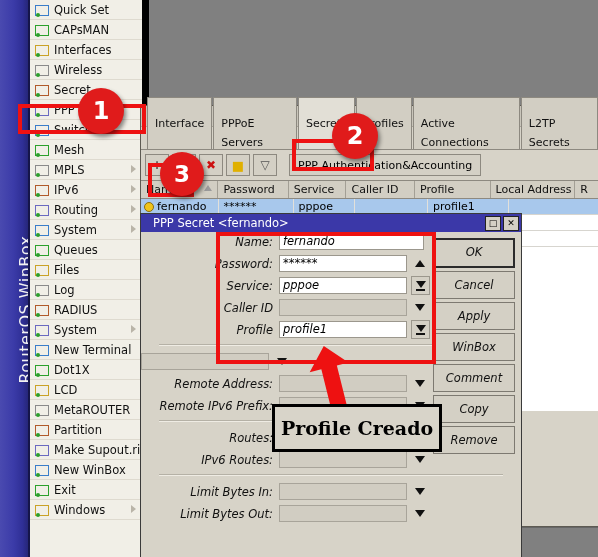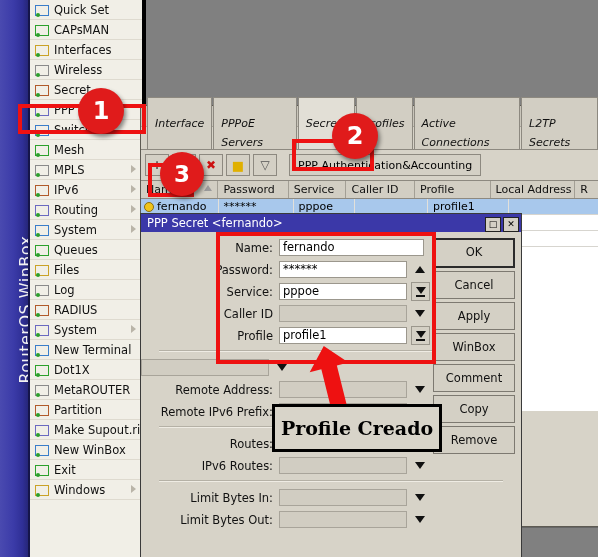--- a/index.html
+++ b/index.html
@@ -23,21 +23,21 @@
     position:absolute;left:-125px;top:300px;width:300px;
     transform:rotate(-90deg);transform-origin:center center;
     color:#f2f2f2;font-size:16px;letter-spacing:.5px;
     text-align:center;white-space:nowrap;
   }
   #strip-edge{left:28px;top:0;width:2px;height:557px;background:#15154a;}
 
   
   #sidebar{
     left:30px;top:0;width:112px;height:557px;
-    background:#f1efe7;border-right:4px solid #000000;
+    background:#f1efe7;border-right:7px solid #000000;
   }
   .menu-item{
     position:relative;height:20px;line-height:20px;
     border-bottom:1px solid #dedacf;
     padding-left:4px;box-sizing:border-box;
     display:flex;align-items:center;
   }
   .menu-item .mi-ico{
     width:15px;height:14px;margin-right:5px;flex:0 0 15px;
     position:relative;display:inline-block;
@@ -63,21 +63,21 @@
     border-bottom:1px solid #a8a49a;padding-left:7px;
     color:#2a2a2a;font-size:11.5px;
   }
   #ppp-tabs{
     height:22px;padding-left:6px;display:flex;align-items:flex-end;
     background:#d7d3c8;border-bottom:1px solid #8d8980;
   }
   .tab{
     height:19px;line-height:19px;padding:16px 7px;margin-right:1px;
     background:#d2cec3;border:1px solid #8d8980;border-bottom:none;
-    font-size:11px;color:#111;font-style:italic;
+    font-size:11px;color:#111;
   }
   .tab.active{background:#e2dfd6;}
   #ppp-toolbar{
     height:26px;display:flex;align-items:center;padding:2px 4px;
     background:#d7d3c8;gap:3px;
   }
   .tbtn{
     width:22px;height:20px;background:#d4d0c5;border:1px solid #8d8980;
     display:flex;align-items:center;justify-content:center;font-size:12px;
   }
@@ -108,30 +108,30 @@
     border:1px solid #8a6d10;margin:3px 3px 0 3px;flex:0 0 8px;
   }
 
   
   #secret-dialog{
     left:140px;top:213px;width:380px;height:344px;
     background:#d7d3c8;border:1px solid #3a3a3a;
   }
   #dlg-titlebar{
     height:18px;line-height:18px;background:#3b38a8;
-    color:#fff;font-size:11.5px;padding-left:6px;
-    display:flex;align-items:flex-end;
+    color:#fff;font-size:11.5px;padding-left:12px;
+    display:flex;align-items:center;
   }
   #dlg-title-text{flex:1;}
   .dlg-btn-sq{
     width:14px;height:13px;margin-right:2px;background:#d4d0c5;
     border:1px solid #222;display:flex;align-items:center;justify-content:center;
     font-size:9px;color:#000;line-height:1;
   }
-  #dlg-body{position:relative;height:326px;padding-top:6px;box-sizing:border-box;}
+  #dlg-body{position:relative;height:326px;box-sizing:border-box;font-style:italic;}
 
   .form-row{display:flex;align-items:center;height:19px;margin-bottom:3px;}
   .form-row .lbl{
     width:138px;text-align:right;padding-right:6px;font-size:11.5px;color:#111;
     white-space:nowrap;box-sizing:border-box;
   }
   .field{
     height:17px;box-sizing:border-box;border:1px solid #9b978d;
     background:#fff;font-size:11.5px;line-height:15px;padding-left:3px;color:#000;
   }
@@ -321,20 +321,27 @@
         <span class="ico-dot"></span>
       </span>
       <span class="mi-label">New Terminal</span>
     </div>
     <div class="menu-item">
       <span class="mi-ico">
         <span class="ico-box" style="border-color:#2ca02c"></span>
         <span class="ico-dot"></span>
       </span>
       <span class="mi-label">Dot1X</span>
+    </div>
+    <div class="menu-item">
+      <span class="mi-ico">
+        <span class="ico-box" style="border-color:#c9a227"></span>
+        <span class="ico-dot"></span>
+      </span>
+      <span class="mi-label">LCD</span>
     </div>
     <div class="menu-item">
       <span class="mi-ico">
         <span class="ico-box" style="border-color:#8a8a8a"></span>
         <span class="ico-dot"></span>
       </span>
       <span class="mi-label">MetaROUTER</span>
     </div>
     <div class="menu-item">
       <span class="mi-ico">

